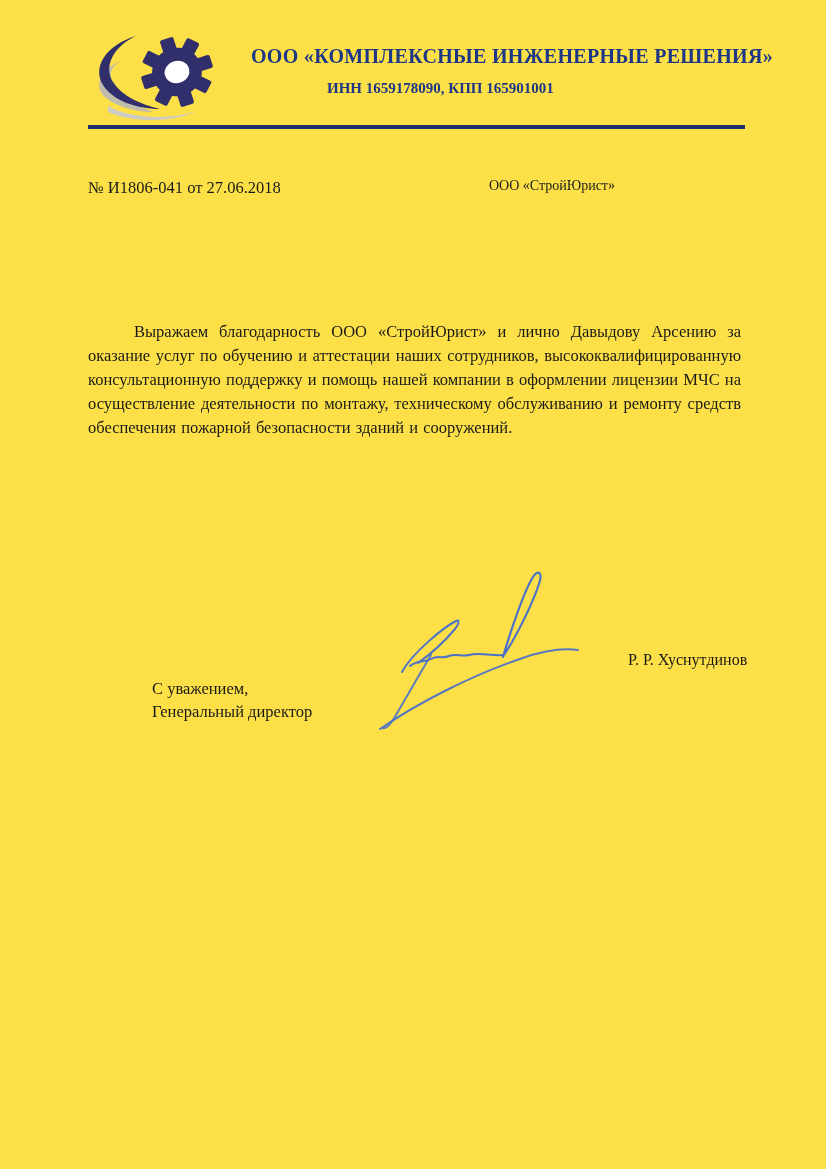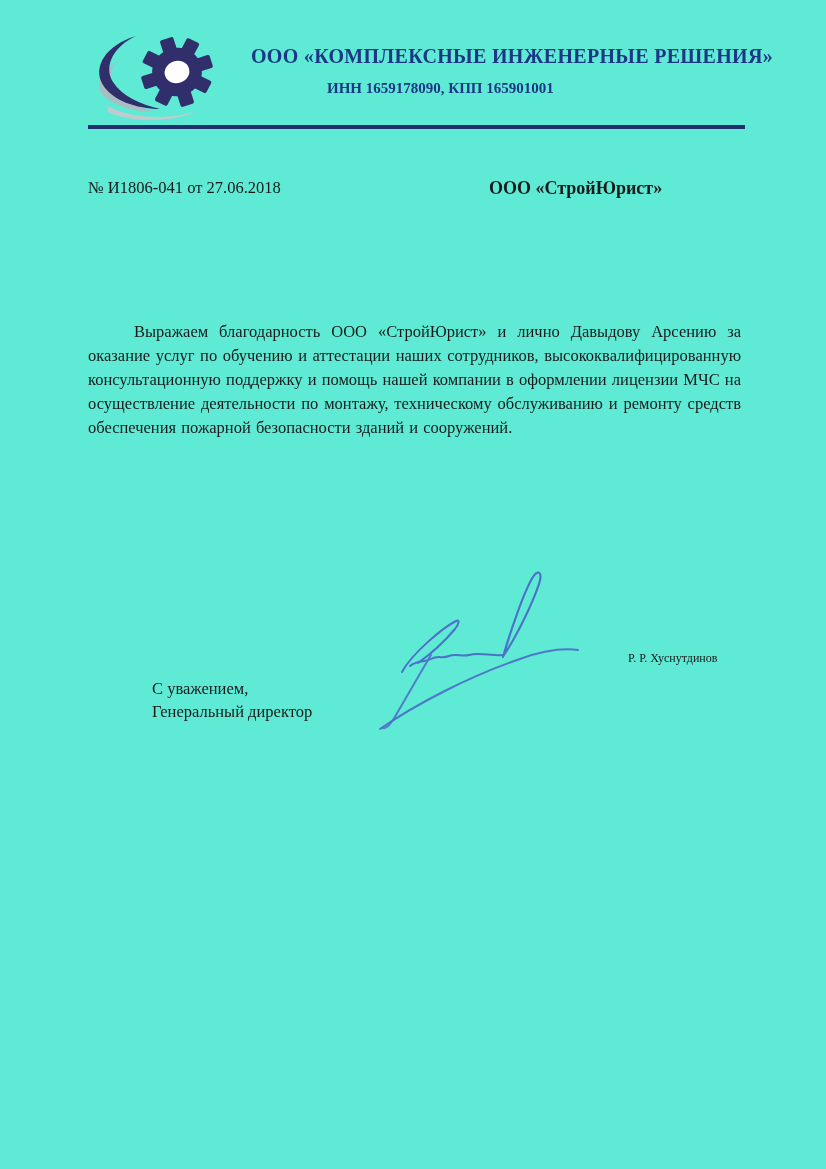--- a/index.html
+++ b/index.html
@@ -12,21 +12,21 @@
   *{margin:0;padding:0;box-sizing:border-box;}
   html,body{background:#ffffff;}
   body{
     font-family:"Liberation Serif","DejaVu Serif",serif;
     color:var(--text);
   }
   .page{
     position:relative;
     width:826px;
     height:1169px;
-    background:#5eead4;
+    background:#fde047;
     overflow:hidden;
   }
   
   .logo{
     position:absolute;
     left:92px; top:30px;
     width:130px; height:96px;
   }
   .hdr-line{
     position:absolute;
@@ -57,23 +57,22 @@
   .ref-number{
     position:absolute;
     left:88px; top:178px;
     font-size:16.5px;
     white-space:nowrap;
     font-family:Liberation Serif, serif;
   }
   .recipient{
     position:absolute;
     left:489px; top:178px;
-    font-size:18px;
+    font-size:14px;
     white-space:nowrap;
-    font-weight:bold;
   }
   
   .body-text{
     position:absolute;
     left:88px; top:320px;
     width:653px;
     font-size:16.5px;
     line-height:24px;
   }
   .body-text p{
@@ -86,21 +85,21 @@
     position:absolute;
     left:152px; top:630px;
     font-size:16.5px;
     line-height:22.5px;
     white-space:nowrap;
     margin-top:48px;
   }
   .signer-name{
     position:absolute;
     left:628px; top:651px;
-    font-size:12px;
+    font-size:16px;
     white-space:nowrap;
   }
   .signature-svg{
     position:absolute;
     left:330px; top:555px;
     width:260px; height:200px;
   }
 </style>
 </head>
 <body>

